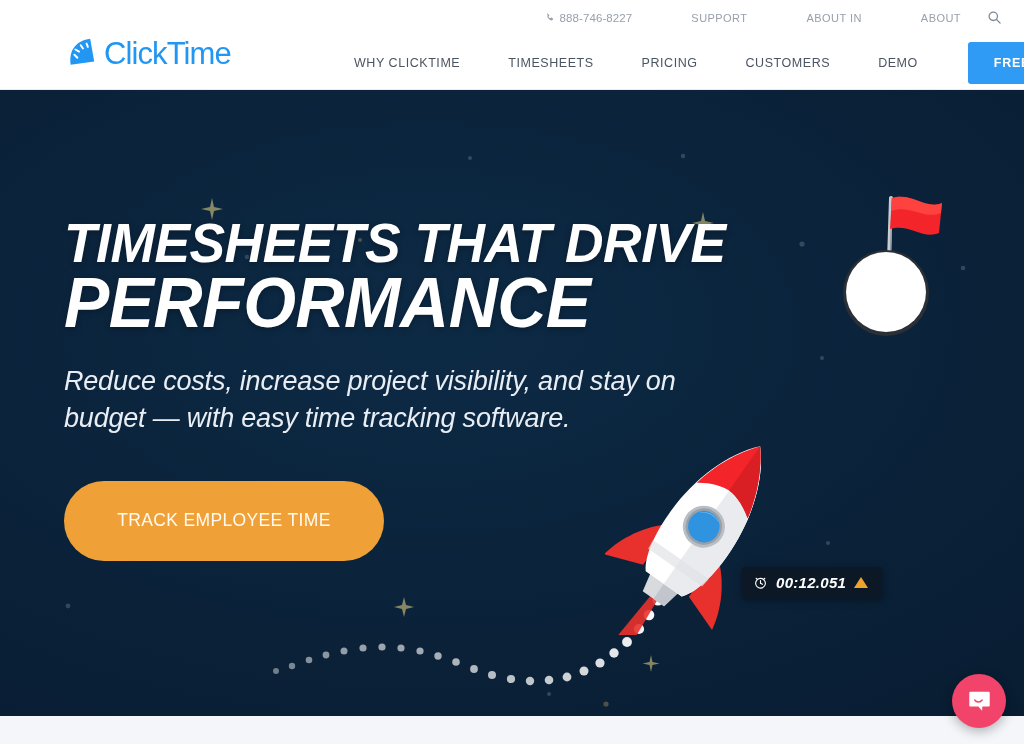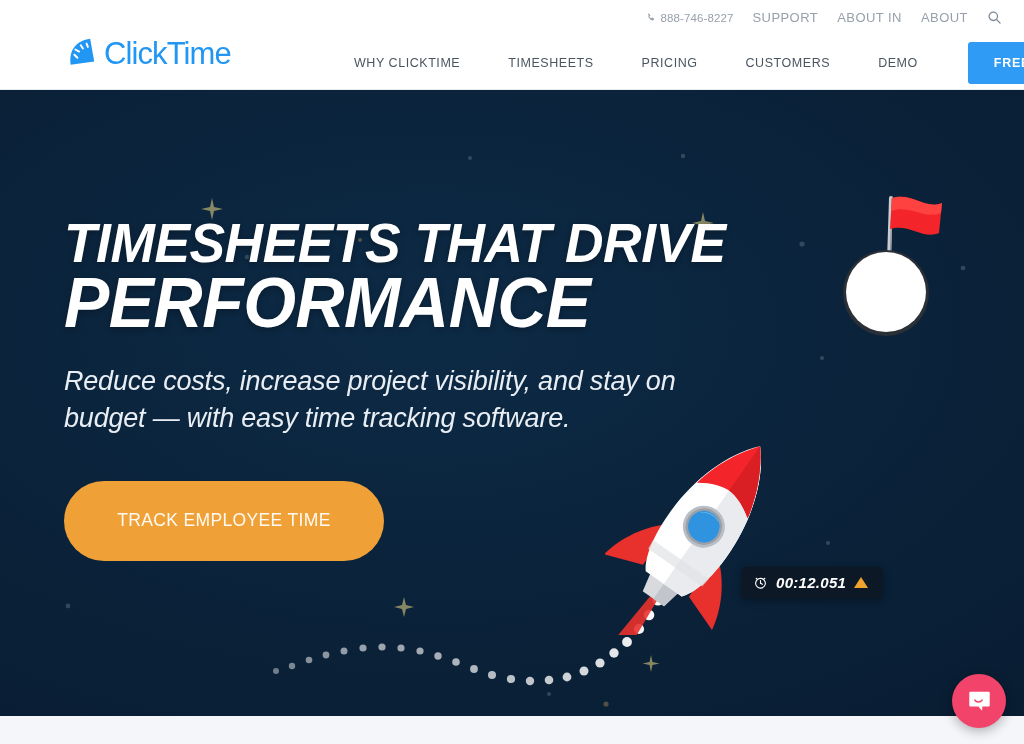--- a/index.html
+++ b/index.html
@@ -11,25 +11,25 @@
   .page { position:relative; width:1024px; height:744px; overflow:hidden; background:#f4f6fa; }
 
   
   .header {
     position:absolute; top:0; left:0; width:1024px; height:90px;
     background:#ffffff; z-index:40;
     border-bottom:1px solid #e9ecef;
   }
   .utility-nav {
     position:absolute; top:0; right:0; height:35px;
-    display:flex; align-items:center; gap:19px; padding-right:22px;
+    display:flex; align-items:center; gap:26px; padding-right:22px;
   }
   .util-item {
-    font-size:13px; color:#97a0ab; letter-spacing:.45px;
-    text-decoration:none; white-space:nowrap; cursor:pointer;
+    font-size:11px; color:#97a0ab; letter-spacing:.45px;
+    text-decoration:none; white-space:nowrap; cursor:pointer;margin-left:33px;
   }
   .util-phone { display:flex; align-items:center; gap:5px; color:#97a0ab; font-size:11.5px; letter-spacing:.1px; }
   .phone-ico { width:10px; height:10px; display:block; }
   .search-ico { width:15px; height:15px; display:block; cursor:pointer; }
 
   .logo {
     position:absolute; left:64px; top:36px;
     display:flex; align-items:center; gap:6px; cursor:pointer;
   }
   .logo-mark { width:34px; height:34px; display:block; }

